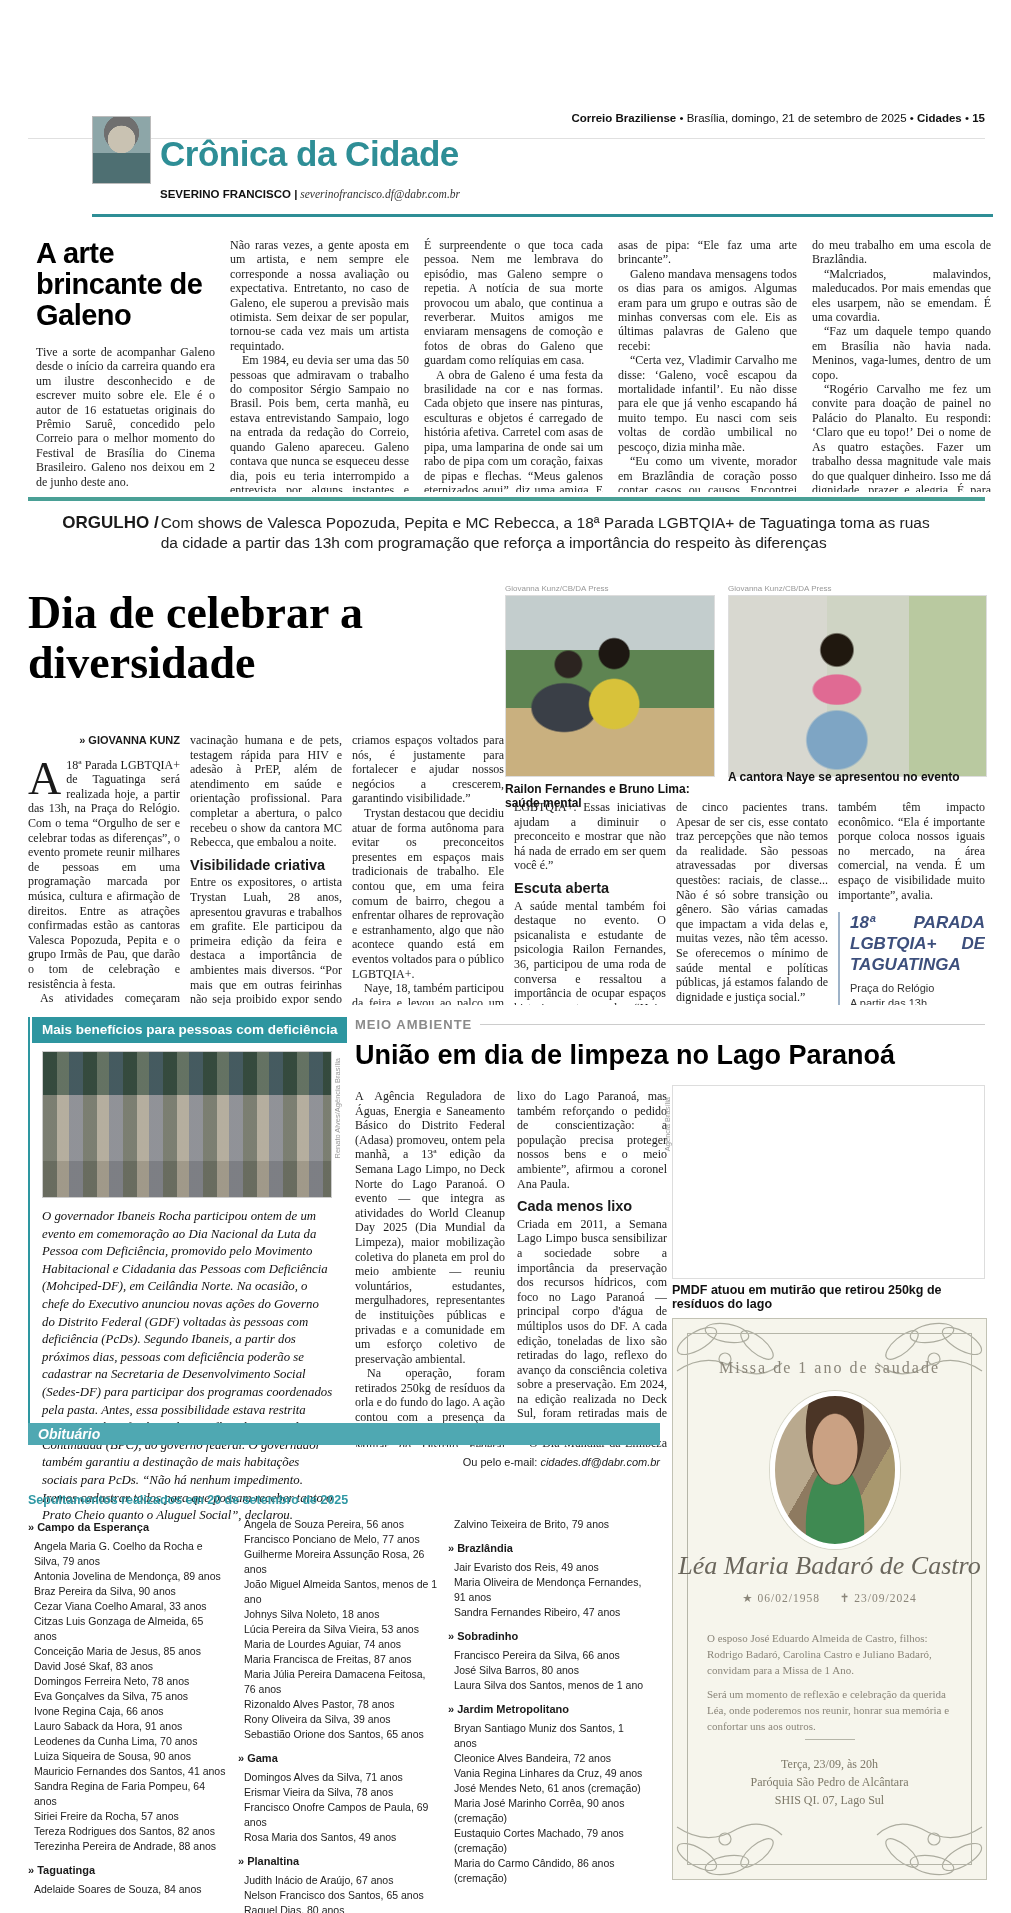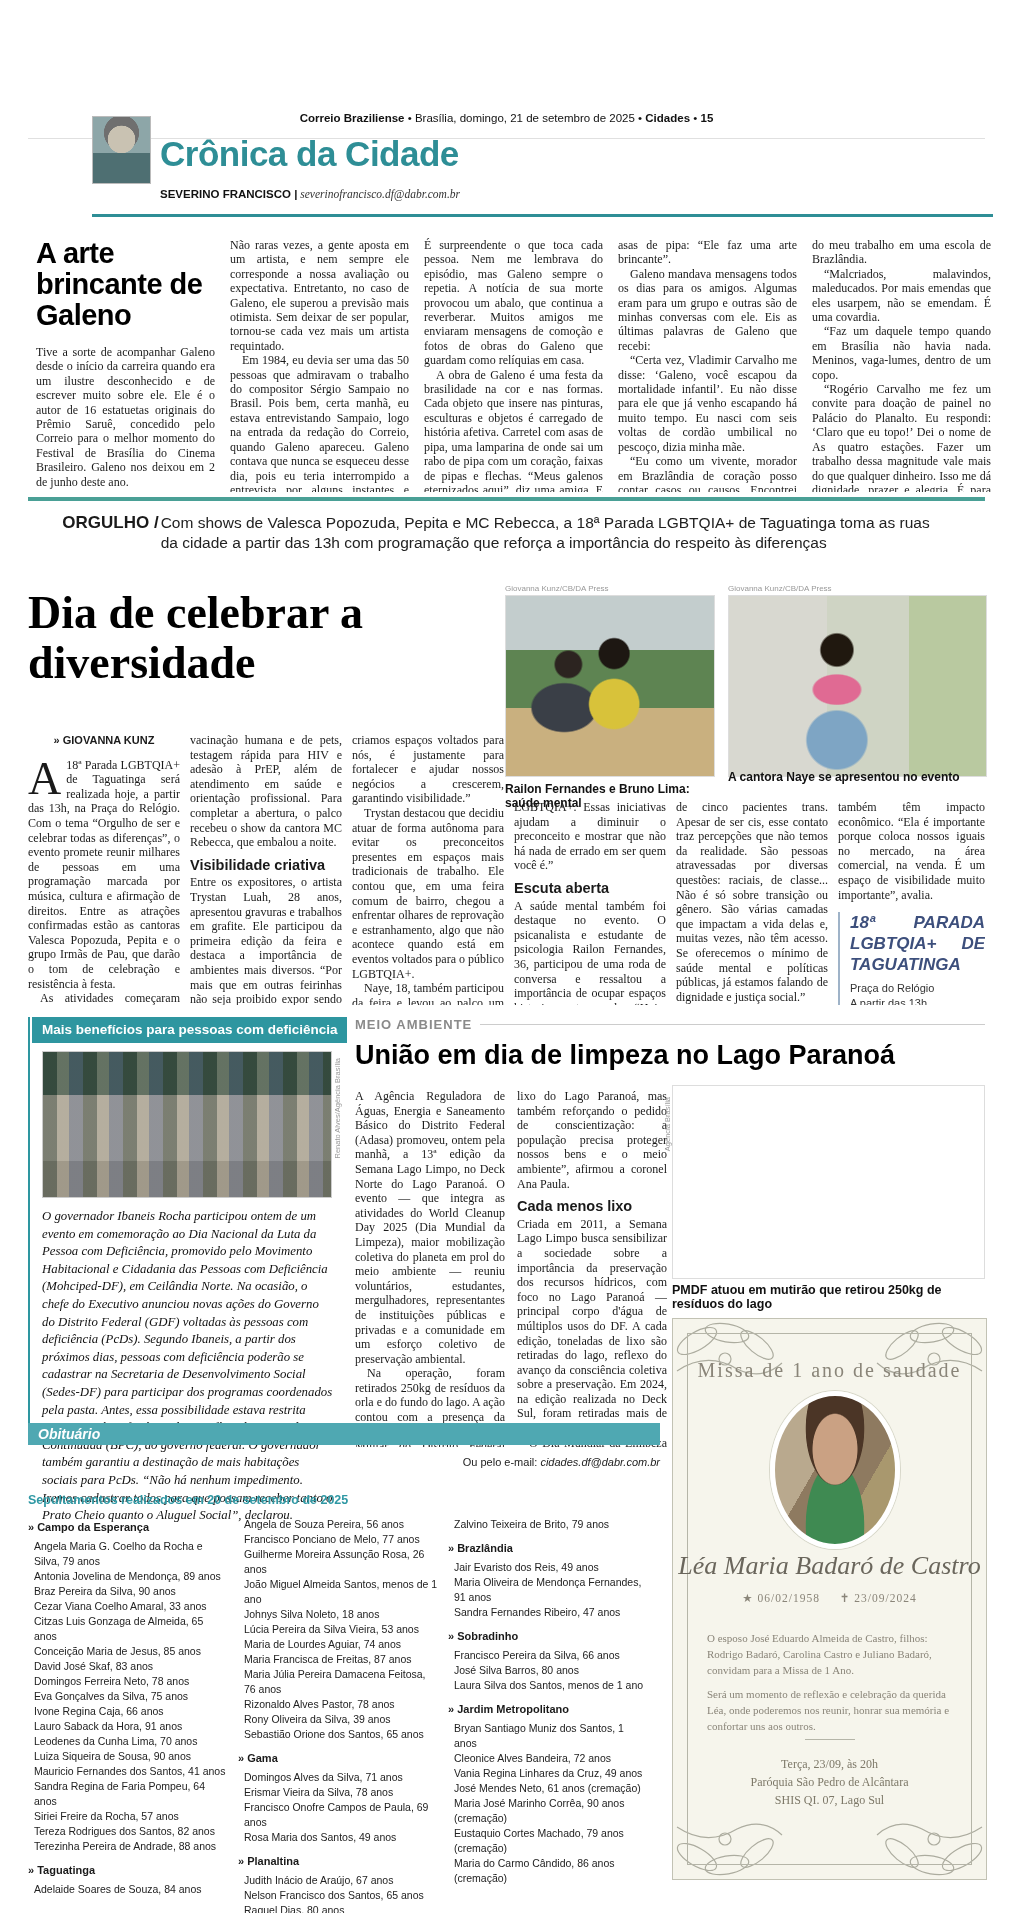--- a/index.html
+++ b/index.html
@@ -1,20 +1,20 @@
 <!DOCTYPE html>
 <html><head>
 <meta charset="utf-8">
 <style>
   html,body{margin:0;padding:0;background:#e9e9e9;}
   #page{position:relative;width:1011px;height:1913px;background:#fff;margin:0 auto;
         font-family:"Liberation Serif",serif;color:#1a1a1a;overflow:hidden;}
   .sans{font-family:"Liberation Sans",sans-serif;}
   
-  #folio{position:absolute;top:112px;left:28px;right:26px;text-align:center;font-size:11.5px;color:#111;}
+  #folio{position:absolute;top:112px;left:28px;right:26px;text-align:right;font-size:11.5px;color:#111;}
   #folio b{font-weight:bold;}
   #folio-rule{position:absolute;top:138px;left:28px;right:26px;height:1px;background:#e0e0e0;}
   
   #chron{position:absolute;left:36px;top:112px;width:957px;height:380px;}
   .chron-photo{position:absolute;left:56px;top:4px;width:57px;height:66px;border:1px solid #bbb;
       background:
         radial-gradient(circle at 50% 34%, #c9c2b2 0 26%, transparent 27%),
         radial-gradient(circle at 50% 24%, #6f6f6f 0 30%, transparent 31%),
         linear-gradient(#8da6a8 0 55%, #4e6f72 55% 100%);}
   .chron-title{position:absolute;left:124px;top:22px;font-family:"Liberation Sans",sans-serif;
@@ -54,21 +54,21 @@
        radial-gradient(ellipse at 42% 52%, #e06a93 0 11%, transparent 12%),
        radial-gradient(ellipse at 42% 80%, #7ea5c4 0 14%, transparent 15%),
        linear-gradient(90deg, #d8d8d0 0 38%, #cfd4c4 38% 70%, #b9c9a0 70% 100%),
        linear-gradient(#d8d8d0 0 70%, #7e9e5e 70% 100%);}
   .fcol{position:absolute;width:152px;overflow:hidden;font-size:12px;line-height:14.6px;text-align:justify;}
   #fc1,#fc2,#fc3{top:163px;height:272px;}
   #fc1{left:0;} #fc2{left:162px;} #fc3{left:324px;}
   #fc4,#fc5{top:230px;height:205px;}
   #fc4{left:486px;} #fc5{left:648px;}
   #fc6{left:810px;top:230px;width:147px;height:205px;}
-  .byline{font-family:"Liberation Sans",sans-serif;font-weight:bold;font-size:11px;margin:0 0 10px;text-align:center;}
+  .byline{font-family:"Liberation Sans",sans-serif;font-weight:bold;font-size:11px;margin:0 0 10px;text-align:right;}
   .drop{text-indent:0 !important;}
   .drop::first-letter{float:left;font-size:46px;line-height:38px;padding:2px 5px 0 0;font-weight:normal;}
   #infobox{margin-top:10px;border-left:2px solid #9fb3c8;padding-left:10px;}
   #infobox .ib-title{font-family:"Liberation Sans",sans-serif;font-style:italic;font-weight:bold;
       font-size:17px;line-height:21px;color:#3d4f7c;margin-bottom:6px;}
   #infobox .li-line{font-family:"Liberation Sans",sans-serif;font-size:11px;line-height:15px;color:#333;}
   
   #disab{position:absolute;left:28px;top:1017px;width:317px;height:424px;border-left:2px solid #2e96a0;padding-left:0;}
   #disab .banner{margin-left:2px;height:26px;background:#2e96a0;color:#fff;font-family:"Liberation Sans",sans-serif;
       font-weight:bold;font-size:13.5px;line-height:26px;padding-left:10px;}
@@ -109,21 +109,21 @@
   .ocol{width:200px;}
   .ogroup{margin-bottom:10px;}
   .ogroup .gt{font-weight:bold;font-size:11px;margin:4px 0 6px;}
   .ogroup .gt:empty{display:none;margin:0;}
   .oname{font-size:10.5px;line-height:15px;color:#222;padding-left:6px;}
   
   #mem{position:absolute;left:672px;top:1318px;width:313px;height:560px;background:#f6f5ec;
        border:1px solid #c2c2b4;font-family:"Liberation Serif",serif;color:#8a8579;}
   #mem .inner{position:absolute;inset:14px;border:1px solid #b5b5a8;}
   #mem .flor{position:absolute;opacity:.8;}
-  #mem .title{position:absolute;top:40px;left:0;right:0;text-align:center;font-size:20px;letter-spacing:2px;color:#8a8579;}
+  #mem .title{position:absolute;top:40px;left:0;right:0;text-align:center;font-size:16px;letter-spacing:2px;color:#8a8579;}
   #mem .oval{position:absolute;top:72px;left:50%;margin-left:-60px;width:120px;height:148px;border-radius:50%;
       border:5px solid #fff;box-shadow:0 0 0 1px #d6d6c8;
       background:
         radial-gradient(ellipse at 50% 36%, #caa183 0 26%, transparent 27%),
         radial-gradient(ellipse at 50% 22%, #4b3526 0 34%, transparent 35%),
         radial-gradient(ellipse at 50% 88%, #3f8a52 0 34%, transparent 35%),
         linear-gradient(120deg, #b9a98e 0 40%, #8e7a60 40% 70%, #a9986e 70% 100%);}
   #mem .name{position:absolute;top:232px;left:0;right:0;text-align:center;font-style:italic;
       font-size:26px;color:#6a665c;}
   #mem .dates{position:absolute;top:272px;left:0;right:0;text-align:center;font-size:11.5px;letter-spacing:1px;}

